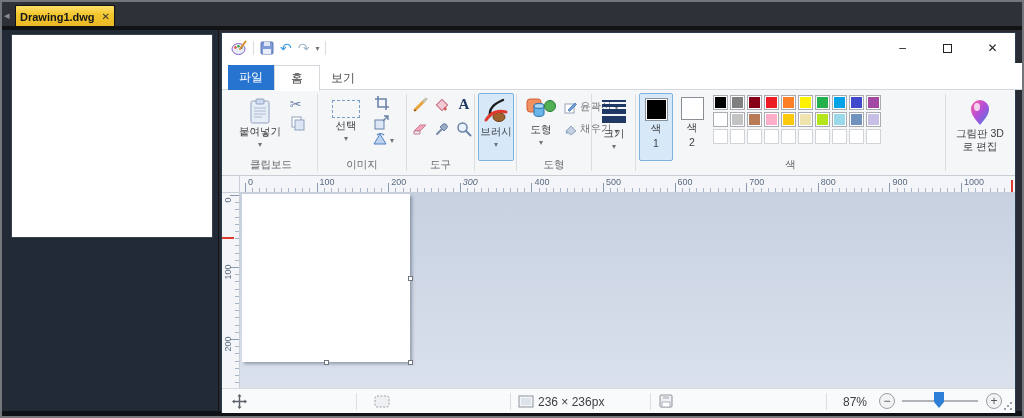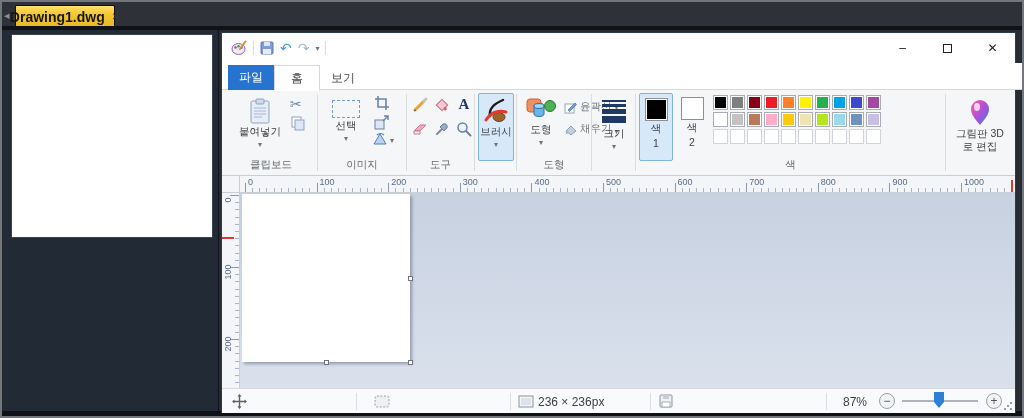--- a/index.html
+++ b/index.html
@@ -6,21 +6,21 @@
   *{box-sizing:border-box;}
   body{font-family:"Liberation Sans","DejaVu Sans",sans-serif;}
   .abs{position:absolute;}
   #stage{position:relative;width:1024px;height:418px;background:#272c35;border:2px solid #73767b;overflow:hidden;}
 
   
   #cad-tabstrip{left:0;top:0;width:1020px;height:28px;background:#2e3238;}
   #cad-tab-underline{left:0;top:24px;width:1020px;height:4px;background:#101214;}
   #cad-collapse{left:2px;top:6px;color:#8a8d92;font-size:11px;line-height:14px;}
   #cad-tab{left:13px;top:3px;width:100px;height:22px;background:linear-gradient(#ffe06a,#f2c62e 40%,#e9b825);border:1px solid #111;border-bottom:none;display:flex;align-items:center;justify-content:center;gap:7px;border-radius:2px 2px 0 0;}
-  #cad-tab .lbl{font-size:14px;font-weight:bold;color:#15161a;}
+  #cad-tab .lbl{font-size:11px;font-weight:bold;color:#15161a;}
   #cad-tab .x{font-size:10px;color:#33343a;font-weight:bold;}
   #cad-viewport{left:0;top:28px;width:217px;height:381px;background:#222a36;border-right:1px solid #10141a;}
   #cad-sheet{left:10px;top:5px;width:200px;height:202px;background:#ffffff;box-shadow:0 0 0 1px #3a4250;}
   #bottom-band{left:0;top:409px;width:1020px;height:5px;background:#0e1116;}
 
   
   #paint{left:219px;top:30px;width:795px;height:381px;background:#fff;border:1px solid #2b3b4e;}
 
   
   #titlebar{left:0;top:0;width:793px;height:30px;background:#fff;display:flex;align-items:center;}
@@ -374,21 +374,21 @@
     </div>
 
     <div id="ruler-corner" class="abs"></div>
     <div id="hruler" class="abs">
       <div class="minor"></div>
       <div class="major"></div>
       <div id="hlabels">
           <span class="hlab" style="left: 8px;">0</span>
           <span class="hlab" style="left: 79.6px;">100</span>
           <span class="hlab" style="left: 151.2px;">200</span>
-          <span class="hlab" style="left: 222.8px;">300</span>
+          <span class="hlab" style="left: 222.8px; font-style: italic;">300</span>
           <span class="hlab" style="left: 294.4px;">400</span>
           <span class="hlab" style="left: 366px;">500</span>
           <span class="hlab" style="left: 437.6px;">600</span>
           <span class="hlab" style="left: 509.2px;">700</span>
           <span class="hlab" style="left: 580.8px;">800</span>
           <span class="hlab" style="left: 652.4px;">900</span>
           <span class="hlab" style="left: 724px;">1000</span>
         </div>
       <div id="hruler-red"></div>
     </div>

